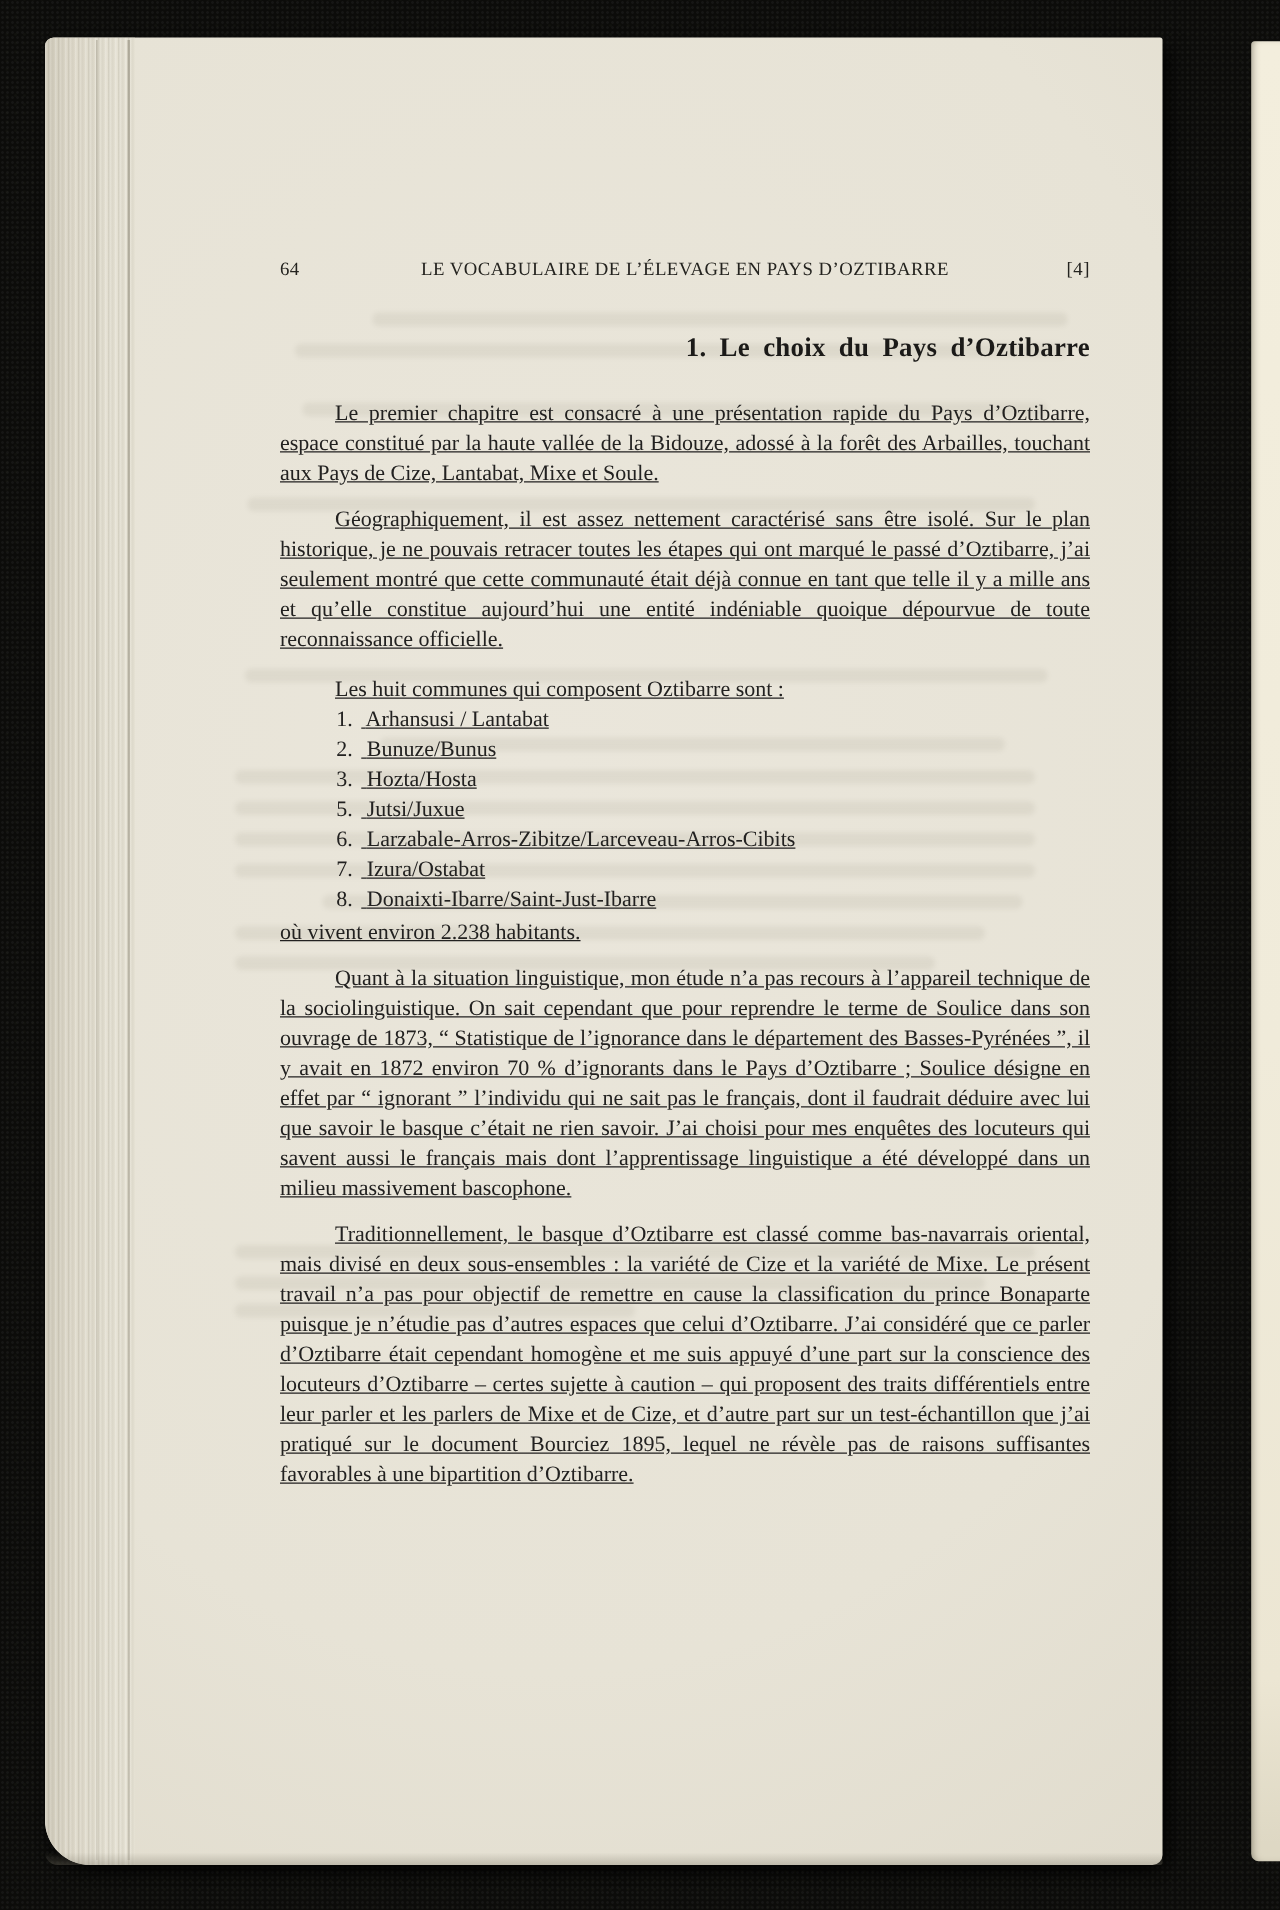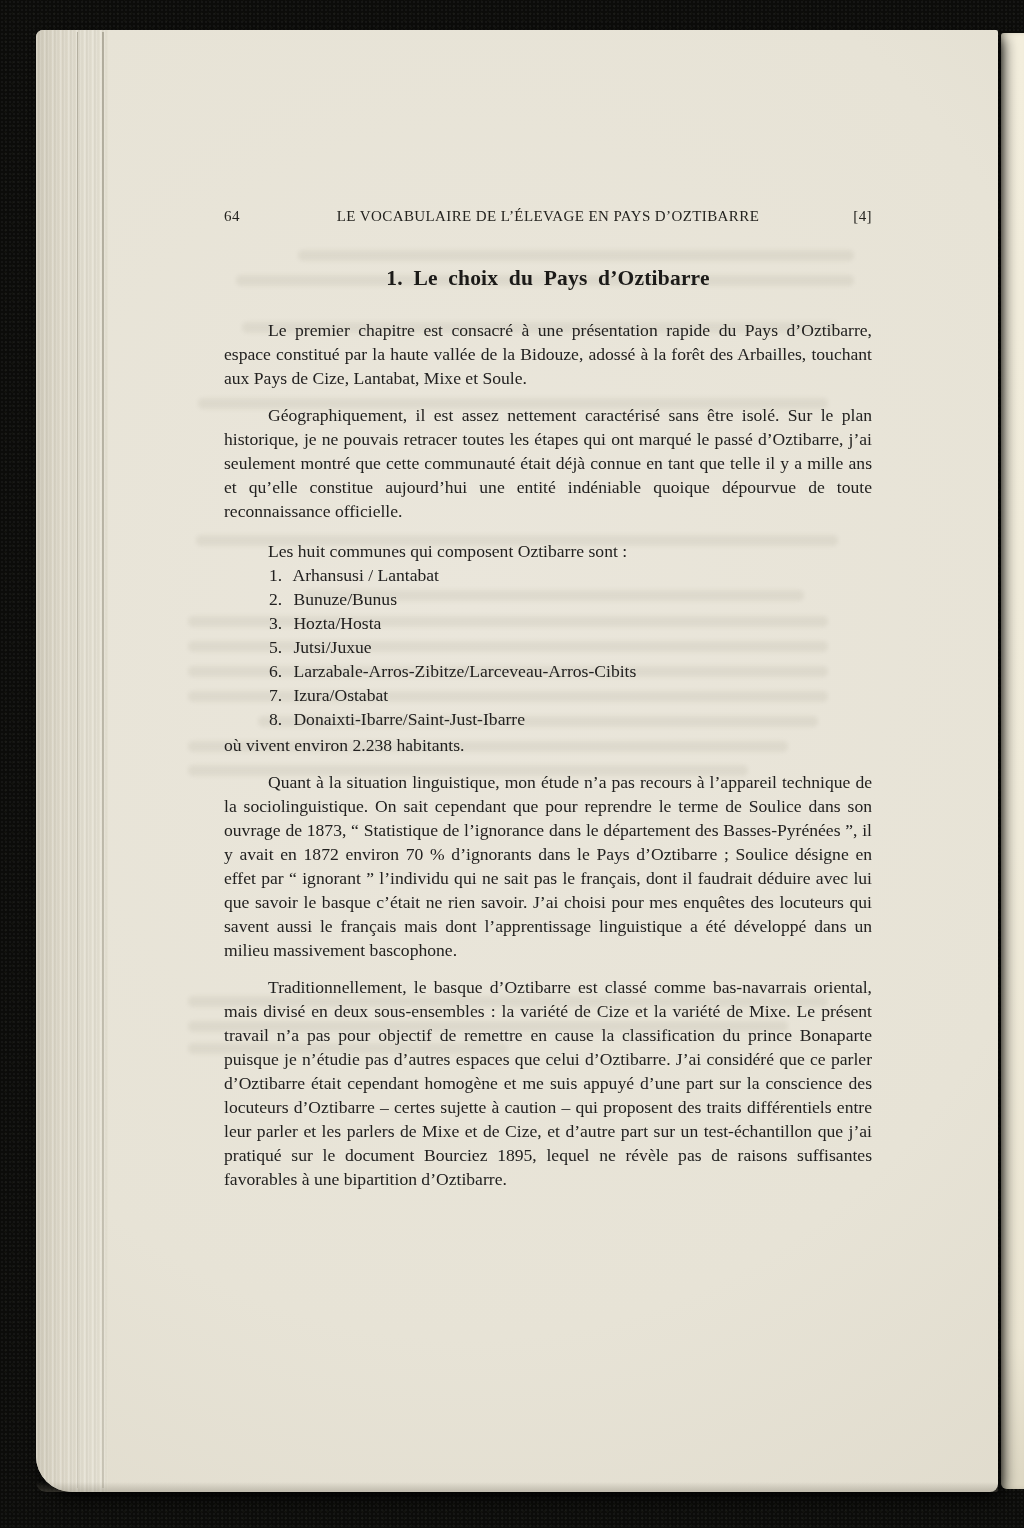--- a/index.html
+++ b/index.html
@@ -27,21 +27,21 @@
     width: 23px; height: 1456px;
     background: linear-gradient(180deg, #f3eedd 0%, #f0ebda 55%, #ece6d3 90%, #ded8c4 99%);
     border-radius: 3px 0 0 6px;
     box-shadow: inset 4px 0 6px -3px rgba(90,85,70,0.55);
   }
 
   
   .page {
     position: absolute;
     left: 36px; top: 30px;
-    width: 962px; height: 1462px;
+    width: 894px; height: 1462px;
     background:
       radial-gradient(ellipse 120% 90% at 45% 40%, #eae6db 0%, #e7e3d6 55%, #dfdacb 88%, #d4cfbf 100%);
     border-radius: 7px 2px 8px 36px;
     box-shadow:
       10px 4px 14px -4px rgba(0,0,0,0.75),
       0 10px 12px -6px rgba(0,0,0,0.8);
   }
 
   
   .edge-stack {
@@ -100,32 +100,33 @@
     margin-bottom: 40px;
     color: #24231f;
   }
   .running-header .page-num { width: 80px; }
   .running-header .header-title { flex: 1; text-align: center; }
   .running-header .folio { width: 80px; text-align: right; }
 
   .section-title {
     font-size: 21.5px;
     font-weight: bold;
-    text-align: center;
+    text-align: right;
     word-spacing: 5px;
     letter-spacing: 0.2px;
     margin-bottom: 27px;
     color: #1b1a18;
   }
 
   .body-text {
     font-size: 17.6px;
     line-height: 24px;
     text-align: justify;
     color: #222120;
+    text-decoration: underline;
   }
   .body-text p { margin-top: 13px; }
   .body-text p.indent { text-indent: 44px; }
   .body-text p.no-indent { text-indent: 0; }
   .list-intro { margin-top: 16px !important; }
 
   .commune-list {
     list-style: none;
     margin-left: 45px;
     text-align: left;

